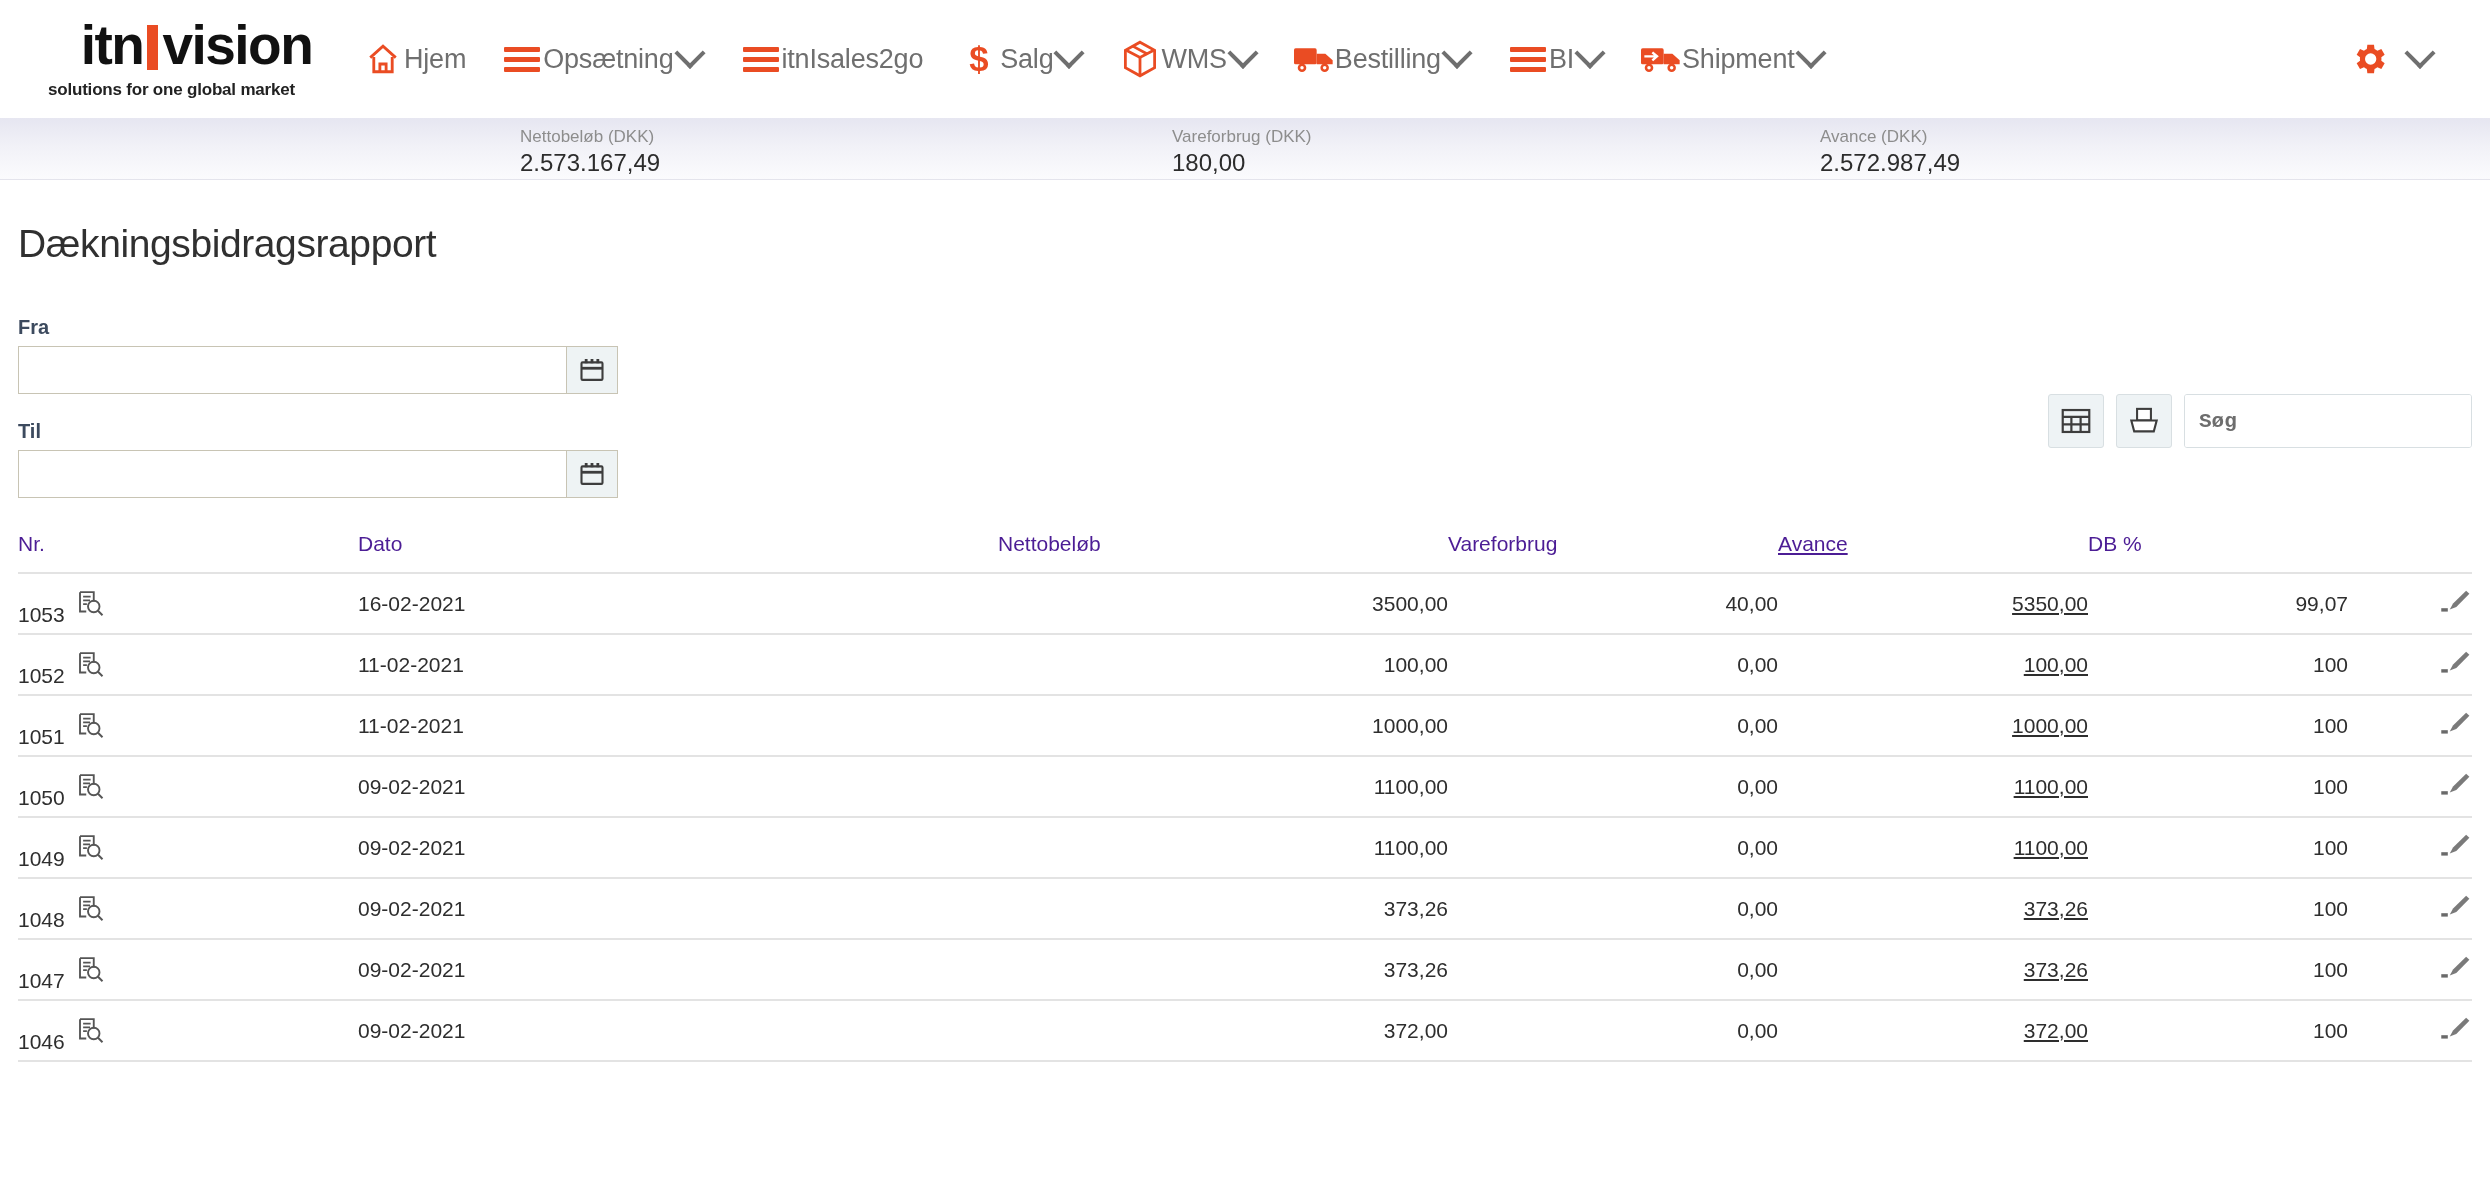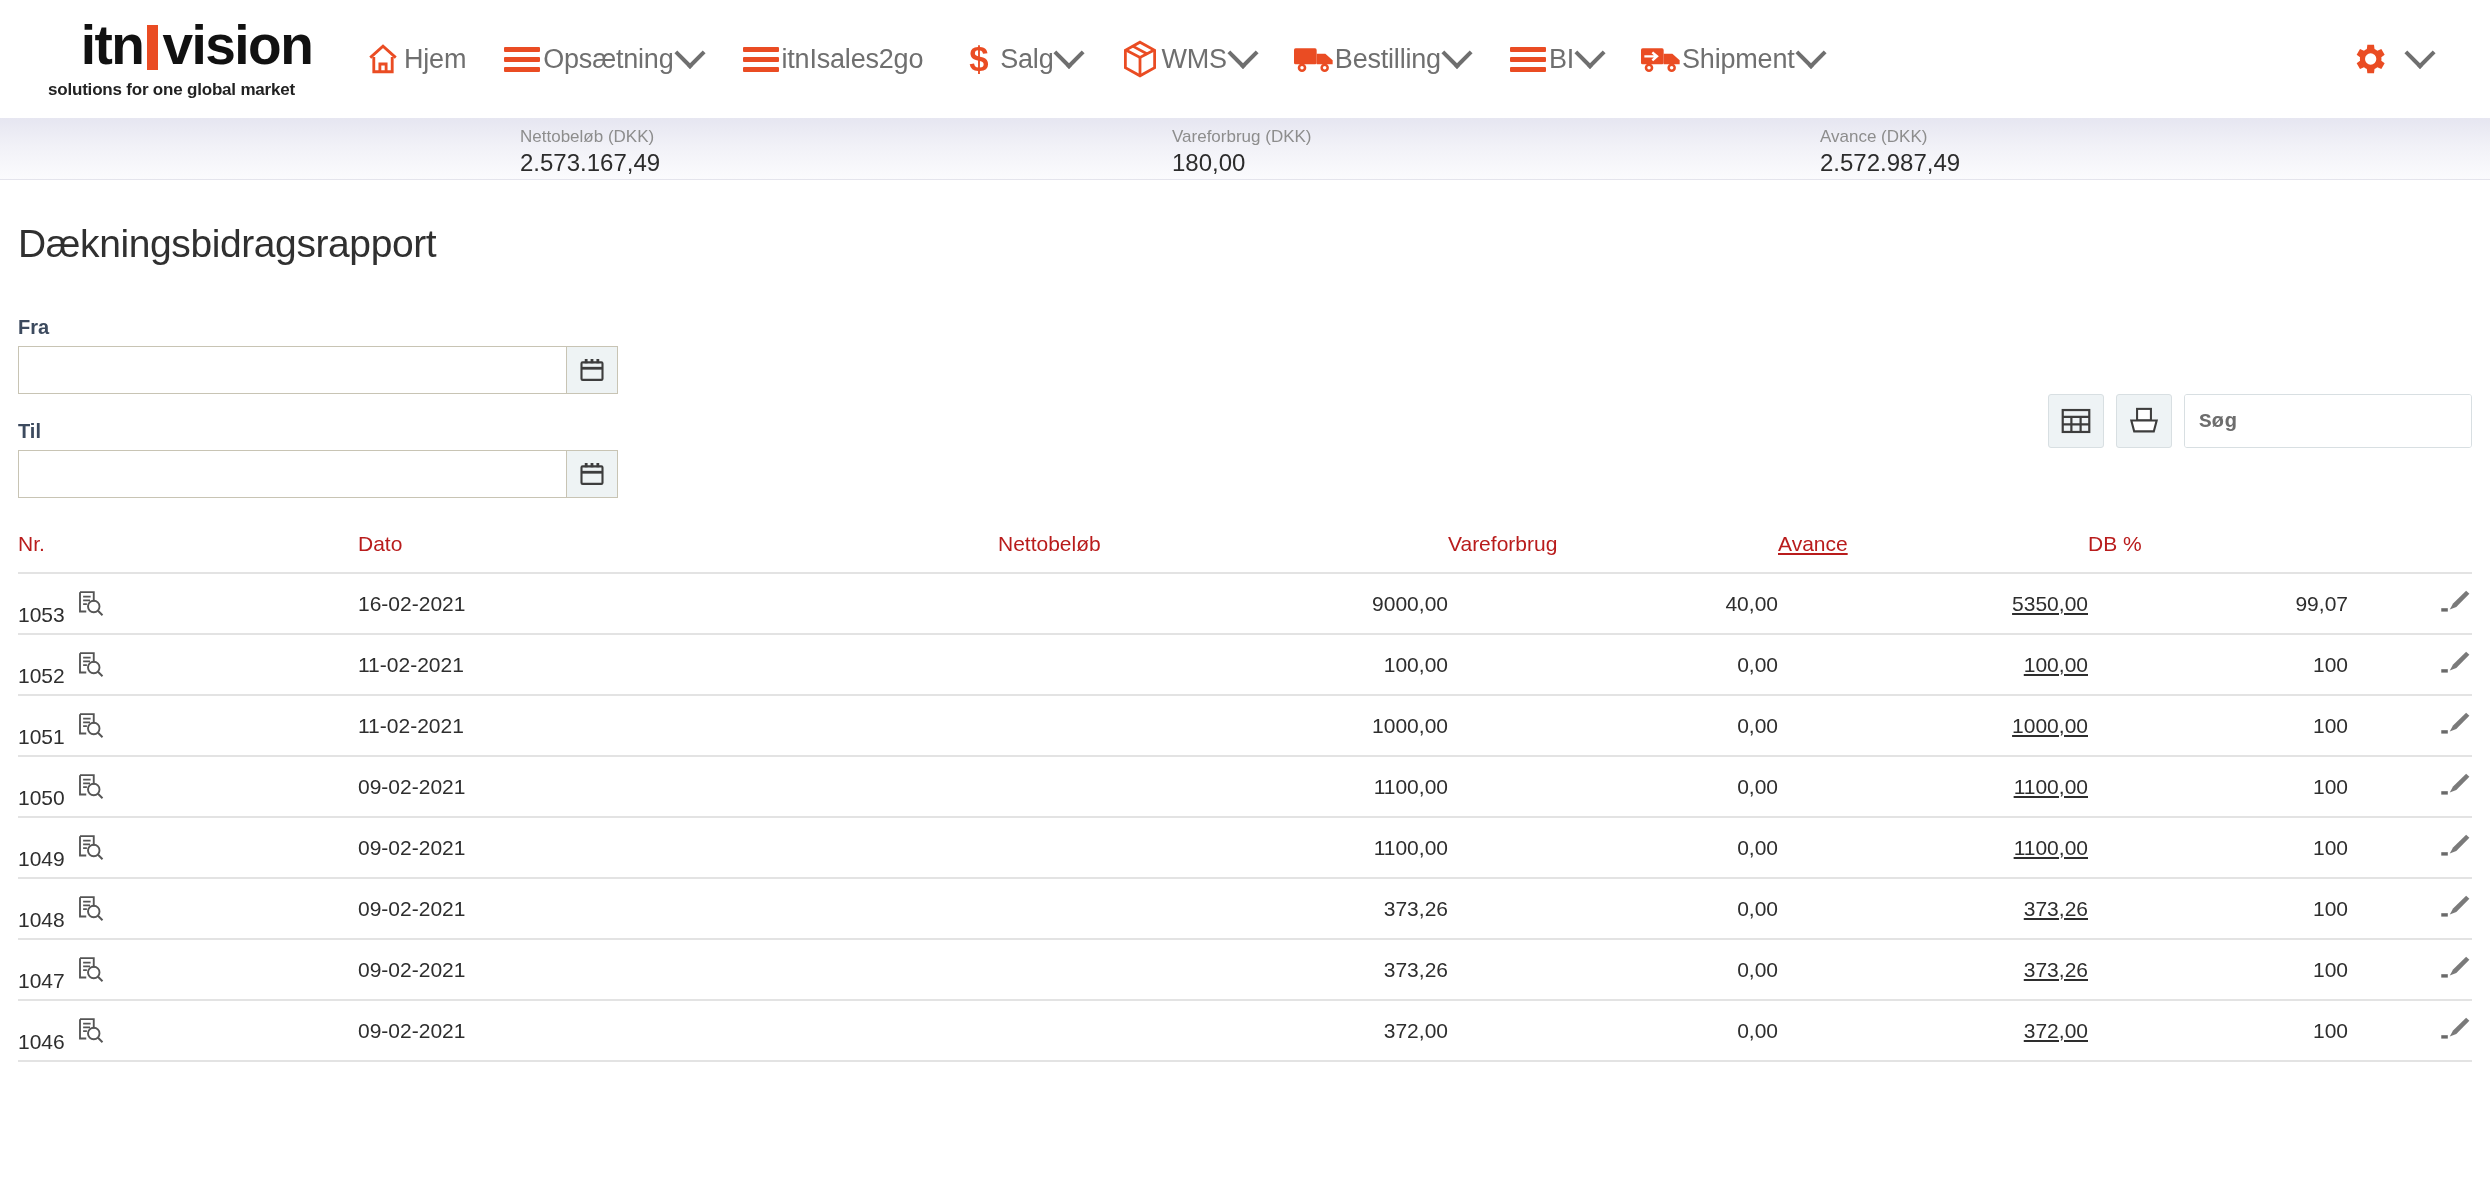--- a/index.html
+++ b/index.html
@@ -223,21 +223,21 @@
   
   table.report {
     width: calc(100% - 0px);
     border-collapse: collapse;
     margin-top: 30px;
     table-layout: fixed;
   }
   table.report th {
     font-size: 21px;
     font-weight: 400;
-    color: #b91c1c;
+    color: #4c1d95;
     padding: 4px 0 16px 0;
     border-bottom: 2px solid #e3e3e3;
     text-align: left;
     white-space: nowrap;
     margin-left: 29px;
   }
   table.report td {
     font-size: 21px;
     color: #2e2e2e;
     padding: 12px 0;
@@ -472,21 +472,21 @@
                 <svg width="30" height="30" viewBox="0 0 24 24" fill="none" stroke="#555" stroke-width="1.5">
   <path d="M4 2.5 H15 V10 M4 2.5 V18 H9"></path>
   <path d="M6.5 6 H12.5 M6.5 9 H12 M6.5 12 H9.5" stroke-width="1.4"></path>
   <circle cx="15" cy="14" r="4.6"></circle>
                   <path d="M18.4 17.4 L22 21"></path>
                 </svg>
               </span>
        </span>
      </td>
      <td class="col-dato">16-02-2021</td>
-     <td class="col-num c-net">9000,00</td>
+     <td class="col-num c-net">3500,00</td>
      <td class="col-num c-vare">40,00</td>
      <td class="col-num c-avan">5350,00</td>
      <td class="col-num c-db">99,07</td>
      <td class="col-act">
        <span class="edit-ico">
               <svg width="34" height="30" viewBox="0 0 26 22" fill="none" stroke="#6a6a6a" stroke-width="2">
   <path d="M9 17.5 L11.5 13 L21.5 3.2 L24 5.5 L14 15.5 Z" fill="#7a7a7a" stroke="none"></path>
   <path d="M2.5 17.8 H7.5" stroke-width="2.6"></path>
               </svg>
             </span>

